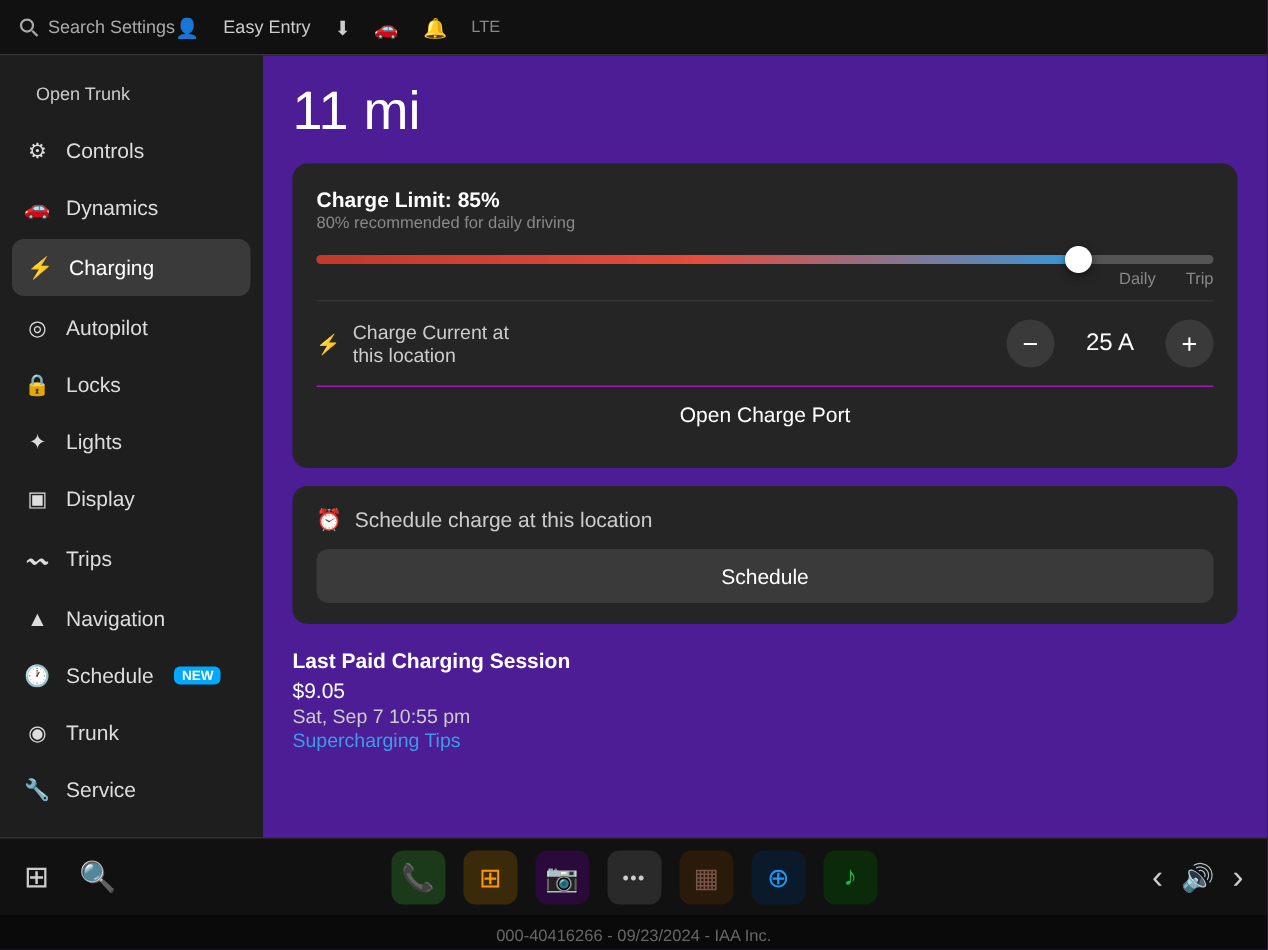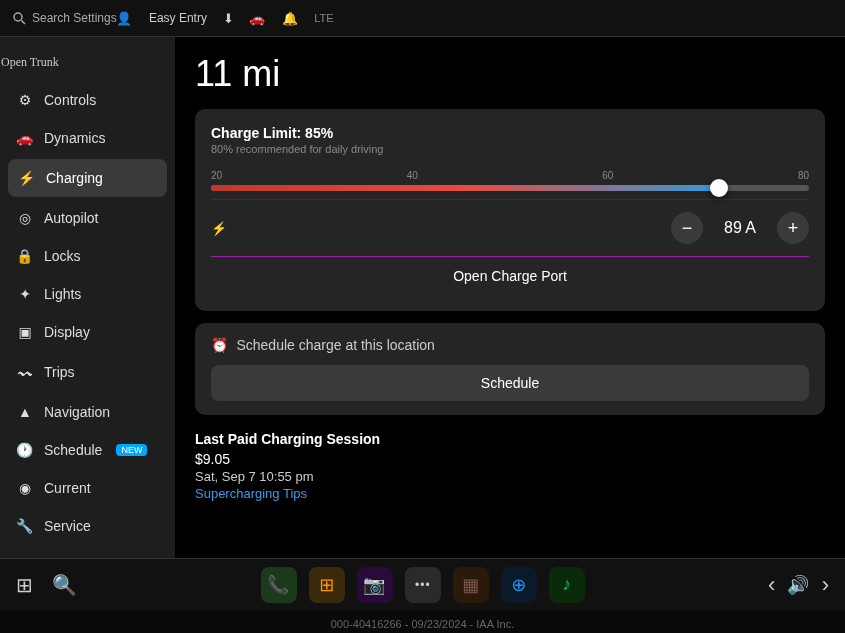--- a/index.html
+++ b/index.html
@@ -49,25 +49,24 @@
 
     
     .sidebar {
       width: 175px;
       background: #1e1e1e;
       padding: 8px 0;
       overflow-y: auto;
       flex-shrink: 0;
     }
     .open-trunk {
-      padding: 10px 1px;
+      padding: 10px 24px;
       font-size: 12px;
       color: #ccc;
       line-height: 1.3;
-      font-family: Liberation Serif, serif;
     }
     .sidebar-item {
       display: flex;
       align-items: center;
       gap: 10px;
       padding: 11px 16px;
       cursor: pointer;
       font-size: 14px;
       color: #ddd;
     }
@@ -84,27 +83,27 @@
       font-size: 14px;
       flex-shrink: 0;
     }
     .badge-new {
       background: #00a8ff;
       color: #fff;
       font-size: 9px;
       padding: 1px 5px;
       border-radius: 4px;
       margin-left: 4px;
-      font-weight: normal;
+      font-weight: bold;
     }
 
     
     .content {
       flex: 1;
-      background: #000000;
+      background: #4c1d95;
       padding: 16px 20px;
       overflow-y: auto;
     }
 
     .content-title {
       font-size: 36px;
       font-weight: 300;
       color: #fff;
       margin-bottom: 14px;
     }
@@ -412,59 +411,59 @@
       <span class="item-icon">▲</span>
       <span>Navigation</span>
     </div>
     <div class="sidebar-item">
       <span class="item-icon">🕐</span>
       <span>Schedule</span>
       <span class="badge-new">NEW</span>
     </div>
     <div class="sidebar-item">
       <span class="item-icon">◉</span>
-      <span>Current</span>
+      <span>Trunk</span>
     </div>
     <div class="sidebar-item">
       <span class="item-icon">🔧</span>
       <span>Service</span>
     </div>
     <div class="sidebar-item">
       <span class="item-icon">⬇</span>
       <span>Software</span>
     </div>
   </div>
 
   <div class="content">
     <div class="content-title">11 mi</div>
 
     <div class="card">
       <div class="charge-limit-title">Charge Limit: 85%</div>
       <div class="charge-limit-sub">80% recommended for daily driving</div>
 
       <div class="slider-container">
-        <div class="slider-markers">
-          <span>20</span>
-          <span>40</span>
-          <span>60</span>
-          <span>80</span>
-        </div>
         <div class="slider-track">
           <div class="slider-fill"></div>
           <div class="slider-thumb"></div>
         </div>
+        <div class="slider-labels">
+          <span class="slider-label-daily">Daily</span>
+          <span class="slider-label-trip">Trip</span>
+        </div>
       </div>
 
       <div class="charge-current-row">
         <div class="charge-current-label">
           <span>⚡</span>
+          <span style="white-space:pre-line;font-size:13px;color:#ccc;">Charge Current at
+this location</span>
         </div>
         <div class="charge-current-control">
           <button class="control-btn">−</button>
-          <span class="control-value">89 A</span>
+          <span class="control-value">25 A</span>
           <button class="control-btn">+</button>
         </div>
       </div>
 
       <div class="open-charge-port">
         <button class="open-charge-port-btn">Open Charge Port</button>
       </div>
     </div>
 
     <div class="schedule-card">

